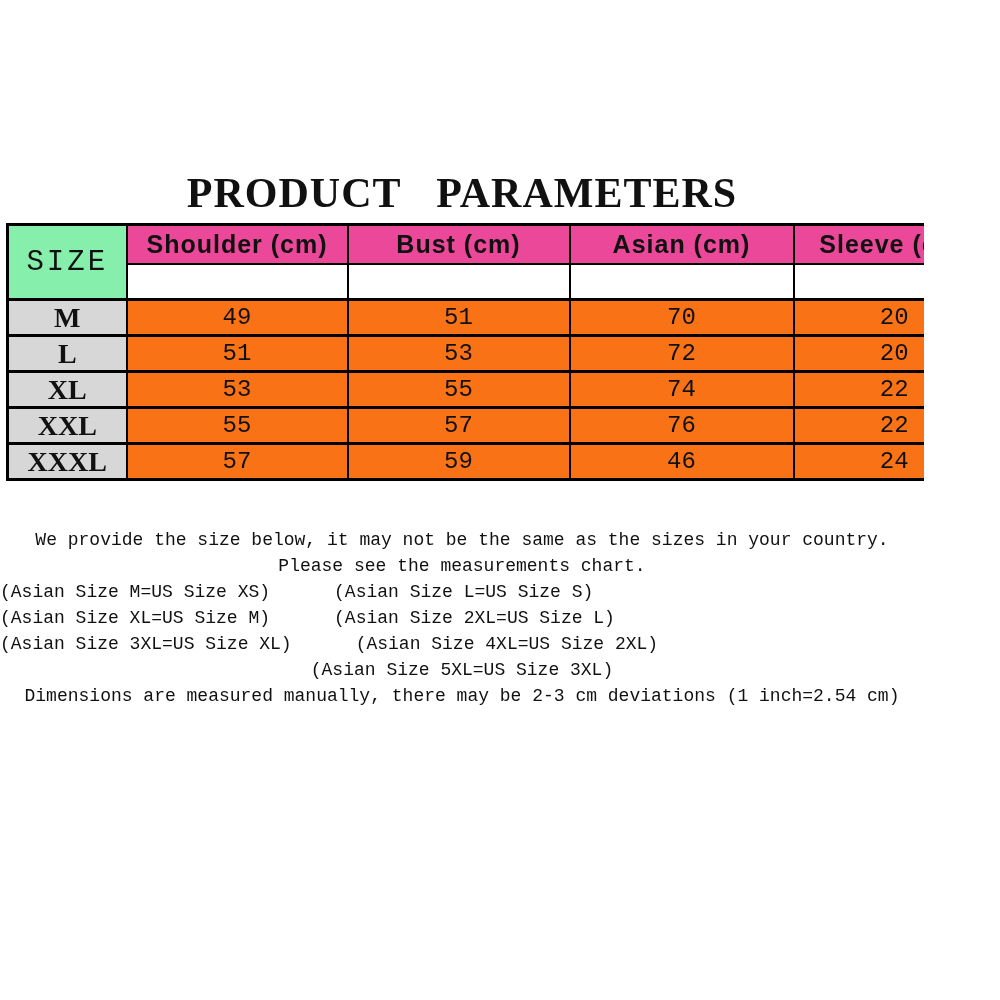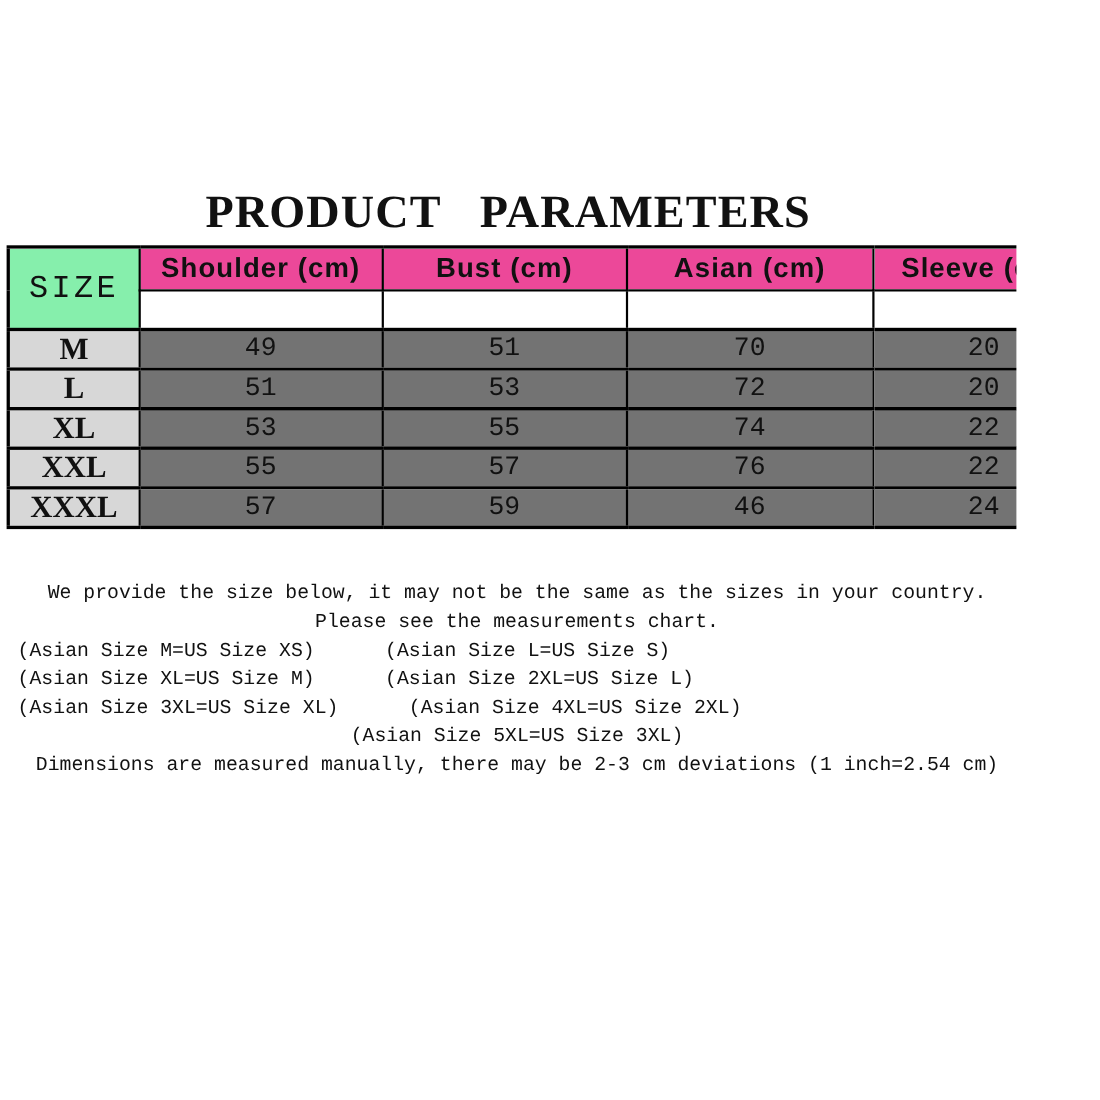--- a/index.html
+++ b/index.html
@@ -66,39 +66,39 @@
     border-top: 2px solid #000 !important;
   }
   .size-cell {
     background: #d7d7d7;
     font-family: "Liberation Serif", serif;
     font-weight: 700;
     font-size: 28px;
     height: 33px;
   }
   .val-cell {
-    background: #737373;
+    background: #f97316;
     font-family: "Liberation Mono", monospace;
     font-weight: 500;
     font-size: 24px;
   }
   .notes {
     margin-top: 46px;
     text-align: center;
     font-family: "Liberation Mono", monospace;
     font-size: 18px;
     line-height: 26px;
     color: #111111;
     white-space: nowrap;
   }
   .notes .pair-row {
     display: flex;
     gap: 64px;
   }
-  .notes div { height: 26px; padding-left: 16px; }
+  .notes div { height: 26px; }
 </style>
 </head>
 <body>
 
 <div class="page">
 
   <h1 class="title">PRODUCT PARAMETERS</h1>
 
   <table class="size-table">
     <colgroup>

